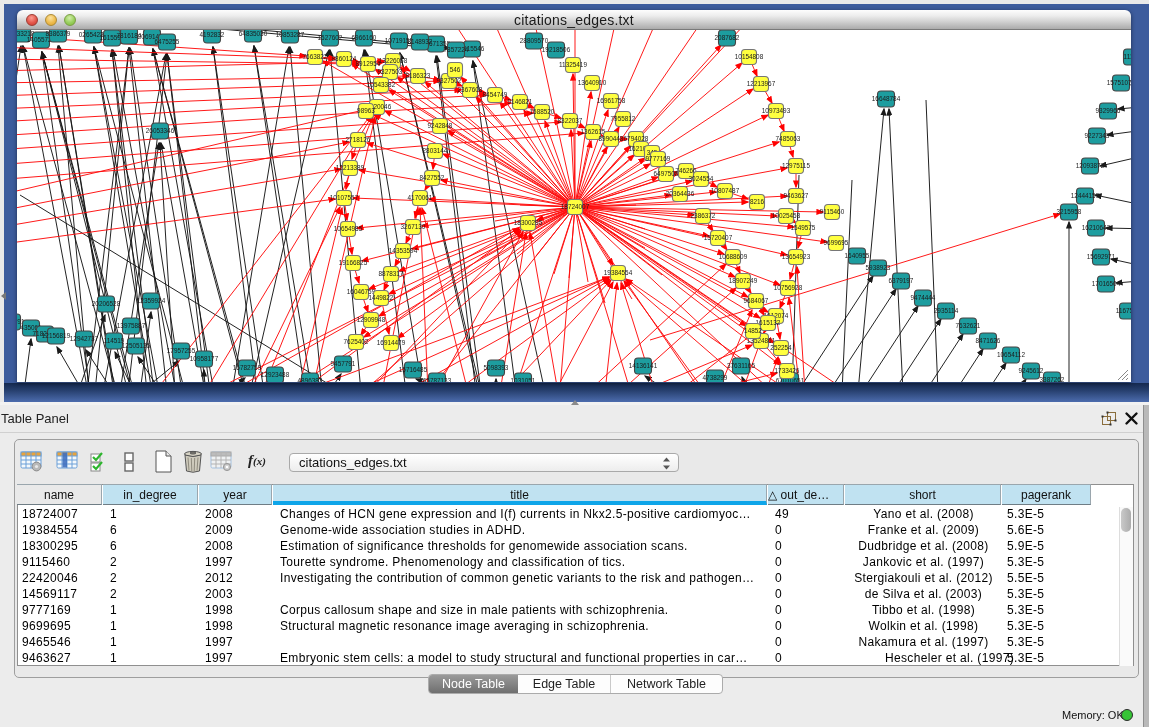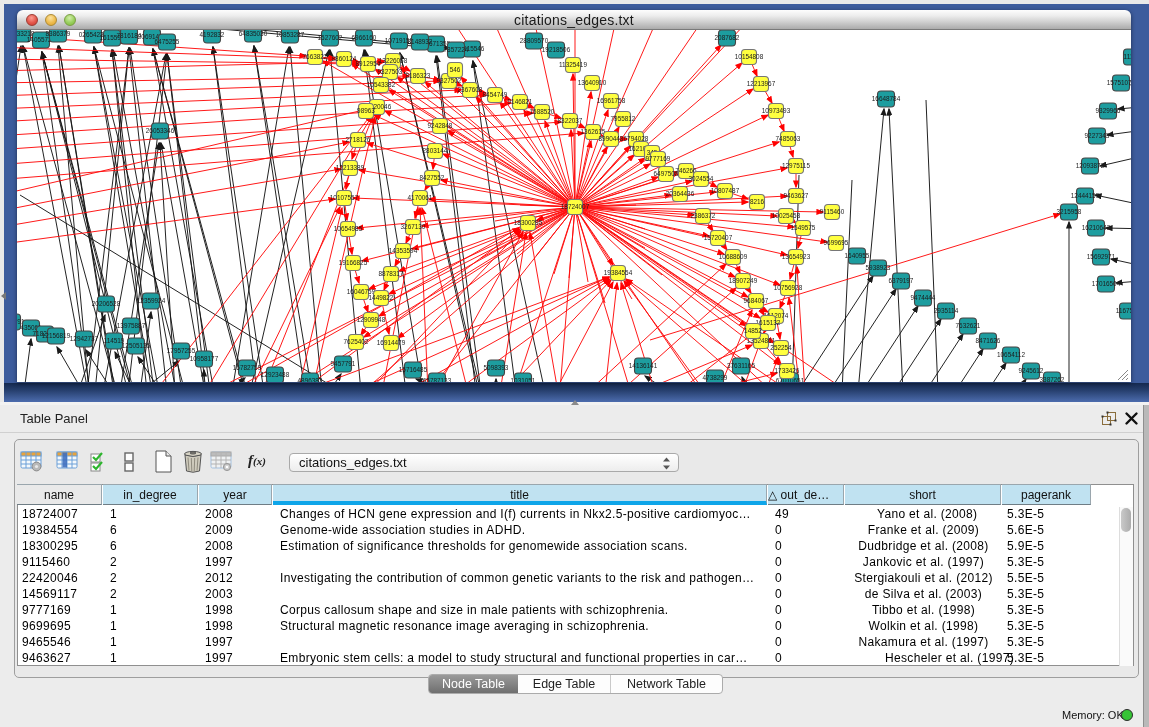--- a/index.html
+++ b/index.html
@@ -624,21 +624,21 @@
 </div>
 
 <div style="position:absolute;left:1px;top:292px;width:0;height:0;border-top:4px solid transparent;
  border-bottom:4px solid transparent;border-right:5px solid #777"></div>
 
 <div style="position:absolute;left:0;top:402px;width:1149px;height:3px;background:#f2f2f2"></div>
 <div style="position:absolute;left:571px;top:400px;width:0;height:0;border-left:4px solid transparent;border-right:4px solid transparent;border-bottom:5px solid #8a8a8a"></div>
 
 <div style="position:absolute;left:0;top:405px;width:1149px;height:322px;background:#ececec">
  <div style="position:absolute;left:0;top:0;width:1149px;height:28px;background:#ececec;
-  border-bottom:1px solid #d0d0d0;font-size:13px;color:#222;line-height:28px;padding-left:20px">Table Panel</div>
+  border-bottom:1px solid #d0d0d0;font-size:13px;color:#222;line-height:28px;padding-left:1px">Table Panel</div>
 
  <svg style="position:absolute;left:1101px;top:6px" width="16" height="16" viewBox="0 0 16 16">
   <rect x="1.5" y="5.5" width="8" height="8" fill="none" stroke="#8a6d3b"></rect>
   <rect x="6.5" y="1.5" width="8" height="8" fill="none" stroke="#8a6d3b"></rect>
   <rect x="0.5" y="4.5" width="2" height="2" fill="#333"></rect>
       <rect x="8.5" y="12.5" width="2" height="2" fill="#333"></rect>
   <rect x="5.5" y="0.5" width="2" height="2" fill="#333"></rect>
       <rect x="13.5" y="8.5" width="2" height="2" fill="#333"></rect>
  </svg>
  <svg style="position:absolute;left:1124px;top:6px" width="15" height="15" viewBox="0 0 15 15">
@@ -725,21 +725,21 @@
 <div style="position:absolute;left:273px;top:484px;width:494px;height:21px;background:#c0e2f1;border-right:1px solid #9aa6ad;border-top:1px solid #9aa6ad;border-bottom:4px solid #0ea5e9;text-align:center;line-height:21px;font-size:12px;color:#111">title</div>
 <div style="position:absolute;left:768px;top:484px;width:76px;height:21px;background:#c0e2f1;border-right:1px solid #9aa6ad;border-top:1px solid #9aa6ad;border-bottom:1px solid #6f7d85;text-align:left;line-height:21px;font-size:12px;color:#111">△ out_de…</div>
 <div style="position:absolute;left:845px;top:484px;width:156px;height:21px;background:#c0e2f1;border-right:1px solid #9aa6ad;border-top:1px solid #9aa6ad;border-bottom:1px solid #6f7d85;text-align:center;line-height:21px;font-size:12px;color:#111">short</div>
 <div style="position:absolute;left:1002px;top:484px;width:89px;height:21px;background:#c0e2f1;border-right:1px solid #9aa6ad;border-top:1px solid #9aa6ad;border-bottom:1px solid #6f7d85;text-align:center;line-height:21px;font-size:12px;color:#111">pagerank</div>
 <div style="position:absolute;left:17px;top:507px;width:1100px;height:16px;font-size:12px;letter-spacing:0.33px;color:#000;white-space:nowrap">
     <span style="position:absolute;left:5px">18724007</span>
     <span style="position:absolute;left:93px">1</span>
     <span style="position:absolute;left:188px">2008</span>
     <span style="position:absolute;left:263px">Changes of HCN gene expression and I(f) currents in Nkx2.5‑positive cardiomyoc…</span>
     <span style="position:absolute;left:758px">49</span>
-    <span style="position:absolute;left:860px;width:157px;">Yano et al. (2008)</span>
+    <span style="position:absolute;left:828px;width:157px;text-align:center">Yano et al. (2008)</span>
     <span style="position:absolute;left:990px">5.3E‑5</span>
   </div>
 <div style="position:absolute;left:17px;top:523px;width:1100px;height:16px;font-size:12px;letter-spacing:0.33px;color:#000;white-space:nowrap">
     <span style="position:absolute;left:5px">19384554</span>
     <span style="position:absolute;left:93px">6</span>
     <span style="position:absolute;left:188px">2009</span>
     <span style="position:absolute;left:263px">Genome‑wide association studies in ADHD.</span>
     <span style="position:absolute;left:758px">0</span>
     <span style="position:absolute;left:828px;width:157px;text-align:center">Franke et al. (2009)</span>
     <span style="position:absolute;left:990px">5.6E‑5</span>
@@ -750,20 +750,21 @@
     <span style="position:absolute;left:188px">2008</span>
     <span style="position:absolute;left:263px">Estimation of significance thresholds for genomewide association scans.</span>
     <span style="position:absolute;left:758px">0</span>
     <span style="position:absolute;left:828px;width:157px;text-align:center">Dudbridge et al. (2008)</span>
     <span style="position:absolute;left:990px">5.9E‑5</span>
   </div>
 <div style="position:absolute;left:17px;top:555px;width:1100px;height:16px;font-size:12px;letter-spacing:0.33px;color:#000;white-space:nowrap">
     <span style="position:absolute;left:5px">9115460</span>
     <span style="position:absolute;left:93px">2</span>
     <span style="position:absolute;left:188px">1997</span>
+    <span style="position:absolute;left:263px">Tourette syndrome. Phenomenology and classification of tics.</span>
     <span style="position:absolute;left:758px">0</span>
     <span style="position:absolute;left:828px;width:157px;text-align:center">Jankovic et al. (1997)</span>
     <span style="position:absolute;left:990px">5.3E‑5</span>
   </div>
 <div style="position:absolute;left:17px;top:571px;width:1100px;height:16px;font-size:12px;letter-spacing:0.33px;color:#000;white-space:nowrap">
     <span style="position:absolute;left:5px">22420046</span>
     <span style="position:absolute;left:93px">2</span>
     <span style="position:absolute;left:188px">2012</span>
     <span style="position:absolute;left:263px">Investigating the contribution of common genetic variants to the risk and pathogen…</span>
     <span style="position:absolute;left:758px">0</span>

